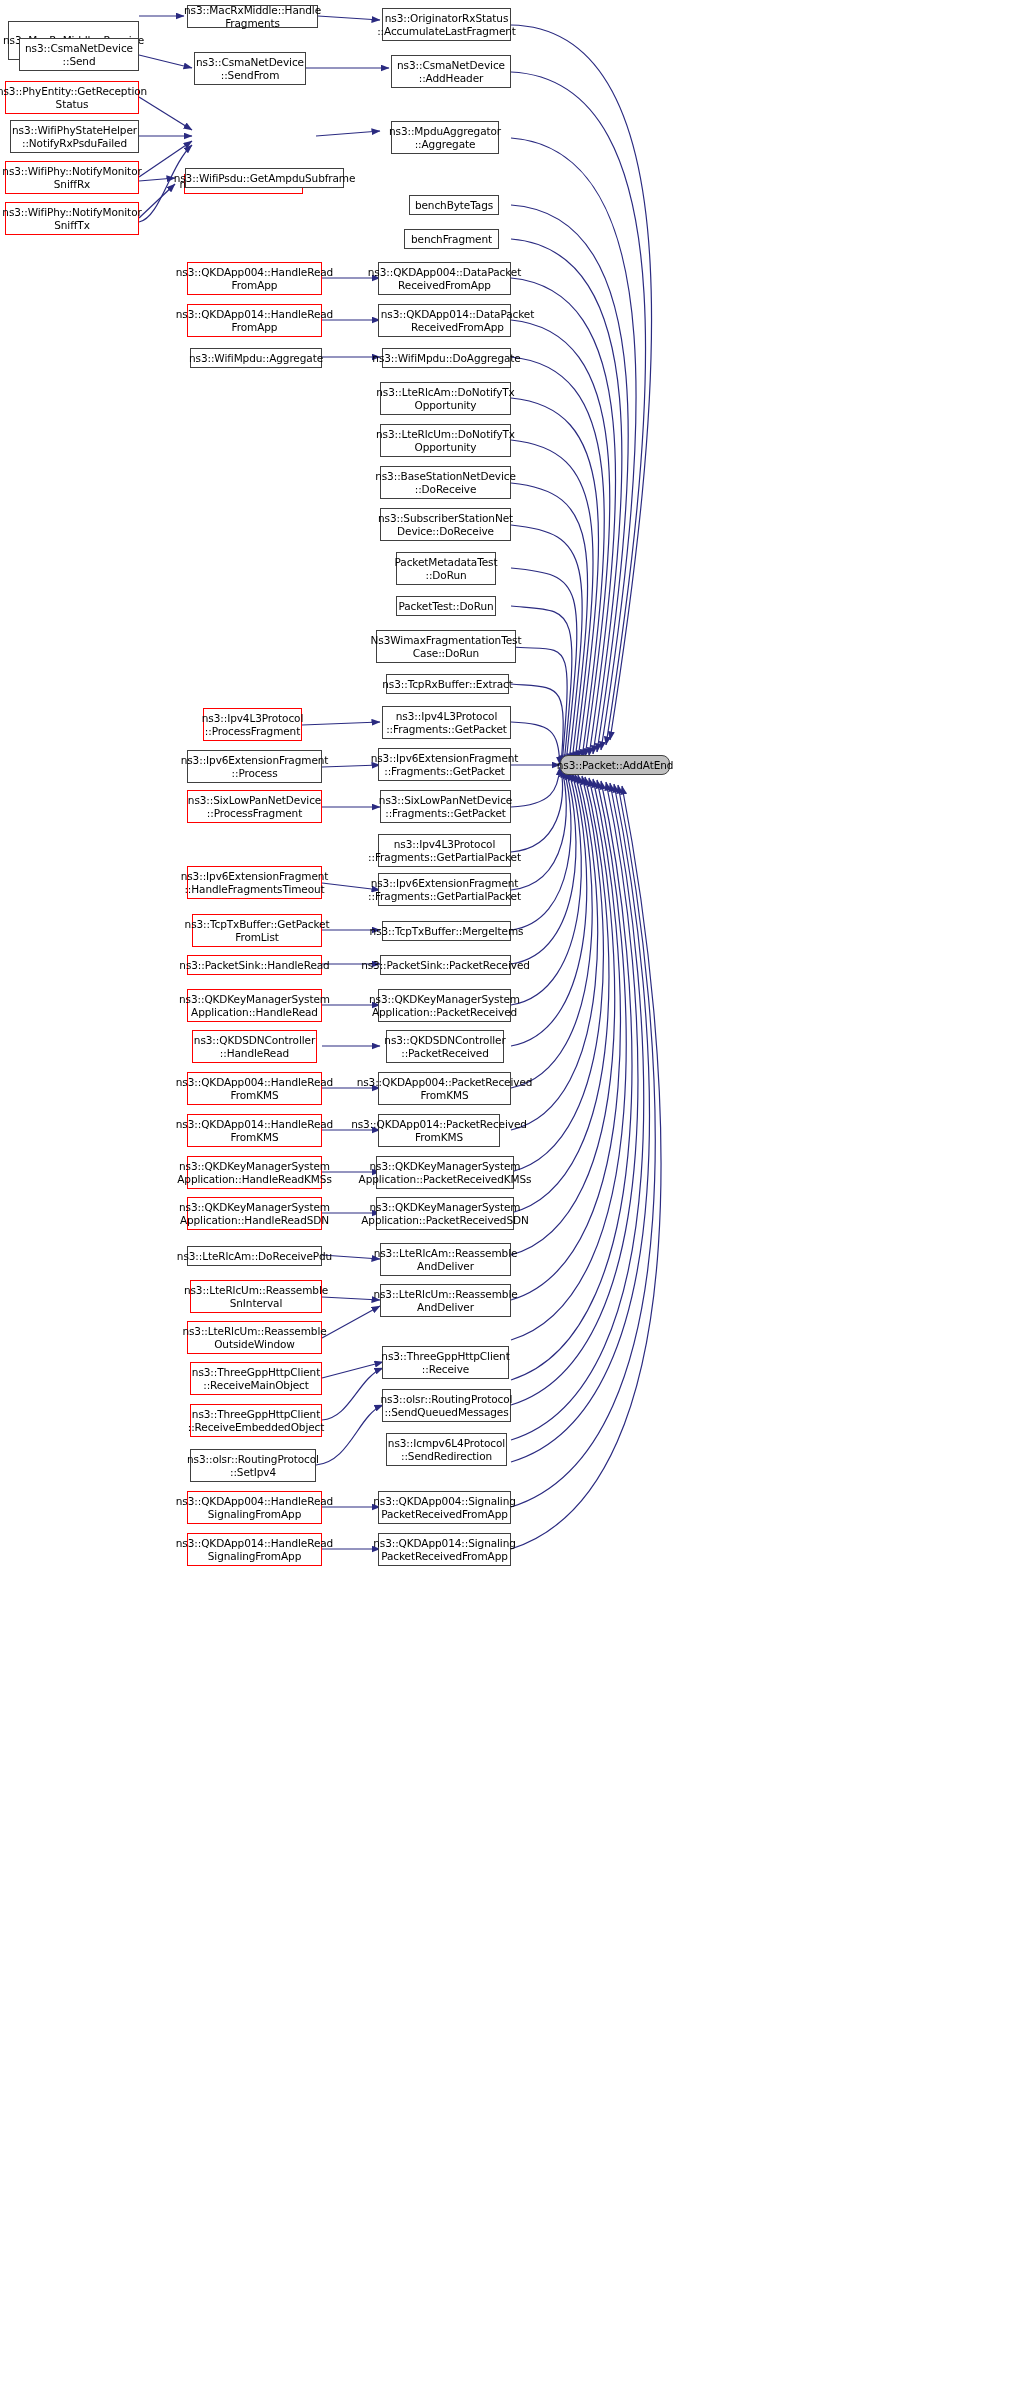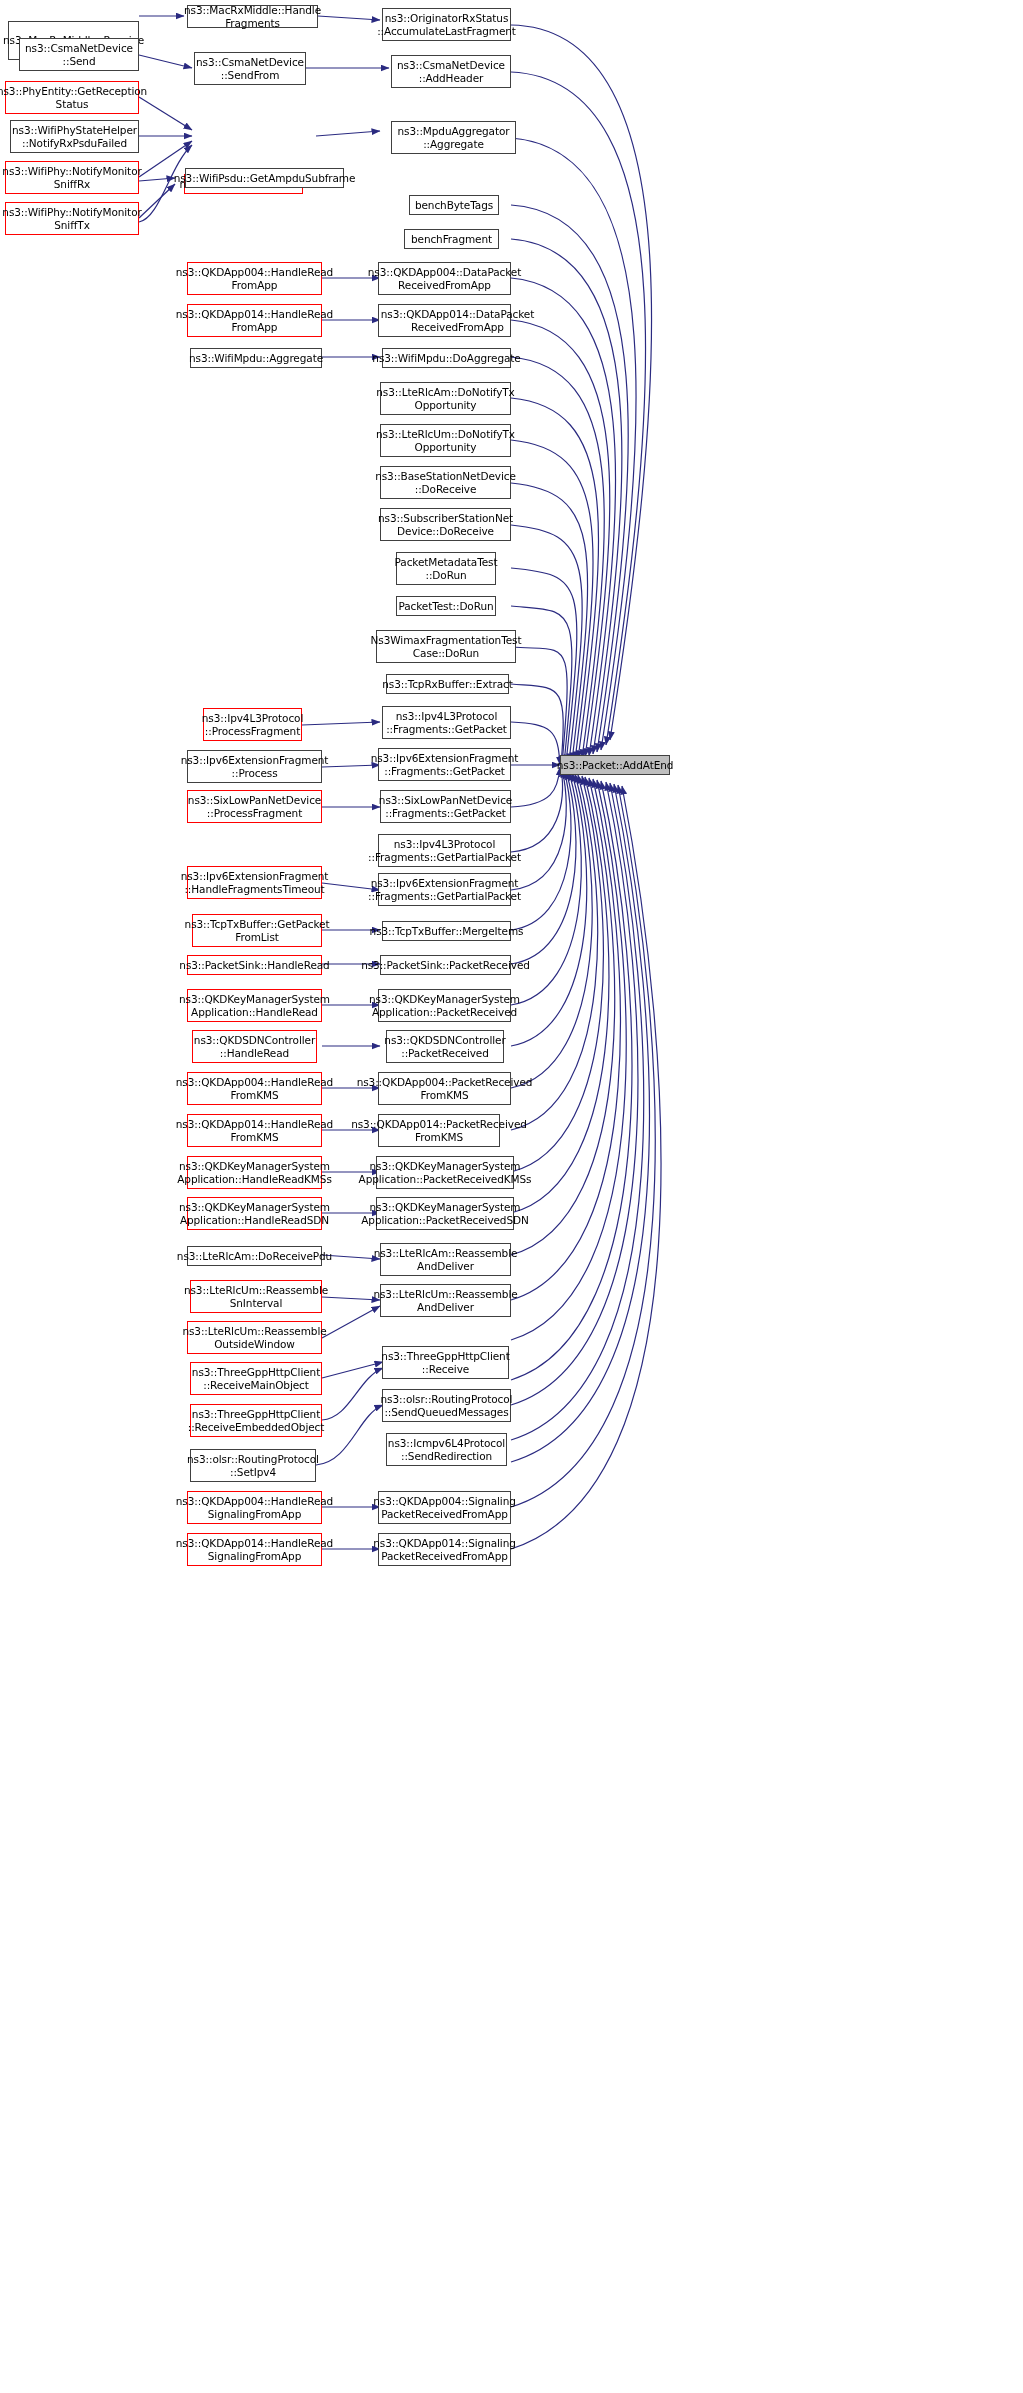--- a/index.html
+++ b/index.html
@@ -200,21 +200,21 @@
 ::SetIpv4</div>
   <div class="node red" style="left:187px; top:1491px; width:135px; height:33px;">ns3::QKDApp004::HandleRead
 SignalingFromApp</div>
   <div class="node red" style="left:187px; top:1533px; width:135px; height:33px;">ns3::QKDApp014::HandleRead
 SignalingFromApp</div>
 
   <div class="node" style="left:382px; top:8px;   width:129px; height:33px;">ns3::OriginatorRxStatus
 ::AccumulateLastFragment</div>
   <div class="node" style="left:391px; top:55px;  width:120px; height:33px;">ns3::CsmaNetDevice
 ::AddHeader</div>
-  <div class="node" style="left:391px; top:121px; width:125px; height:33px;text-align:center;">ns3::MpduAggregator
+  <div class="node" style="left:391px; top:121px; width:108px; height:33px;text-align:center;">ns3::MpduAggregator
 ::Aggregate</div>
   <div class="node" style="left:409px; top:195px; width:90px;  height:20px;">benchByteTags</div>
   <div class="node" style="left:404px; top:229px; width:95px;  height:20px;">benchFragment</div>
   <div class="node" style="left:378px; top:262px; width:133px; height:33px;">ns3::QKDApp004::DataPacket
 ReceivedFromApp</div>
   <div class="node" style="left:378px; top:304px; width:133px; height:33px;padding-left:28px;">ns3::QKDApp014::DataPacket
 ReceivedFromApp</div>
   <div class="node" style="left:382px; top:348px; width:129px; height:20px;">ns3::WifiMpdu::DoAggregate</div>
   <div class="node" style="left:380px; top:382px; width:131px; height:33px;">ns3::LteRlcAm::DoNotifyTx
 Opportunity</div>
@@ -262,15 +262,15 @@
 ::Receive</div>
   <div class="node" style="left:382px; top:1389px; width:129px; height:33px;">ns3::olsr::RoutingProtocol
 ::SendQueuedMessages</div>
   <div class="node" style="left:386px; top:1433px; width:121px; height:33px;">ns3::Icmpv6L4Protocol
 ::SendRedirection</div>
   <div class="node" style="left:378px; top:1491px; width:133px; height:33px;">ns3::QKDApp004::Signaling
 PacketReceivedFromApp</div>
   <div class="node" style="left:378px; top:1533px; width:133px; height:33px;">ns3::QKDApp014::Signaling
 PacketReceivedFromApp</div>
 
-  <div class="node target" style="left:560px; top:755px; width:110px; height:20px;">ns3::Packet::AddAtEnd</div>
+  <div class="node target" style="left:560px; top:755px; width:110px; height:20px;border-radius:8px;">ns3::Packet::AddAtEnd</div>
 
 </div>
 
 </body></html>

